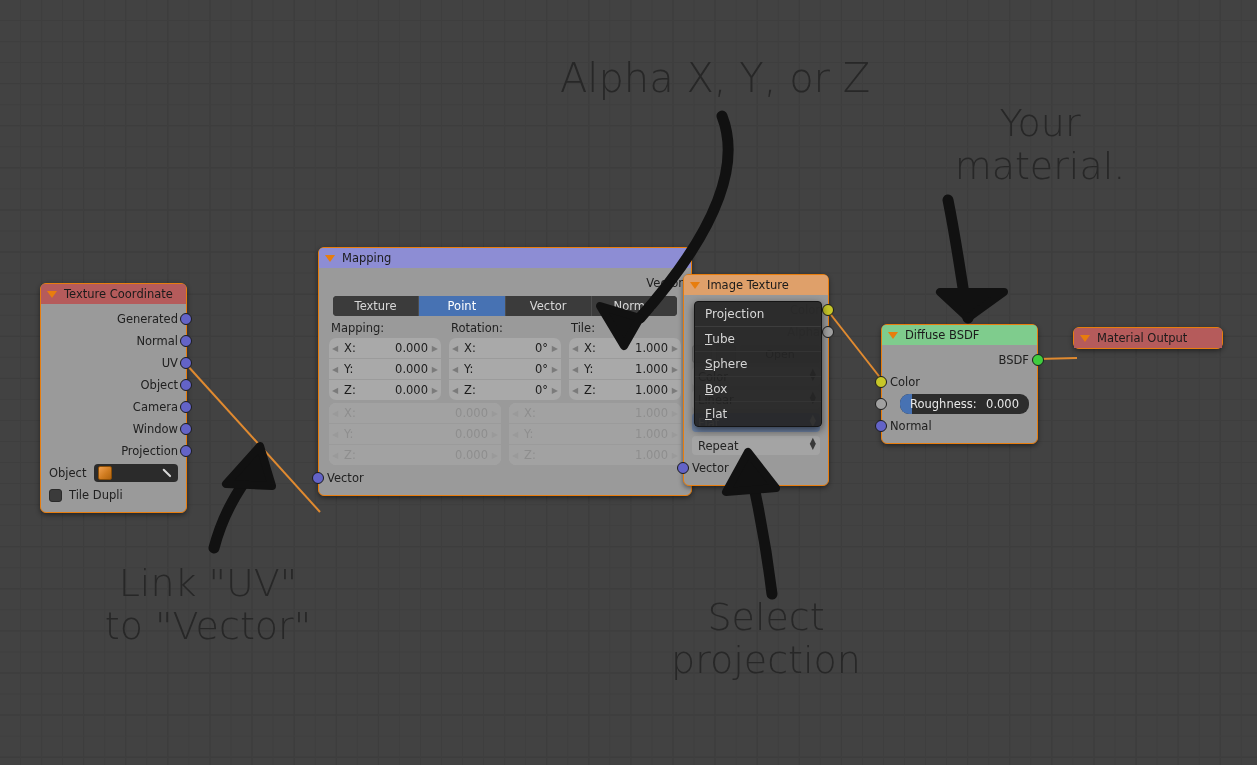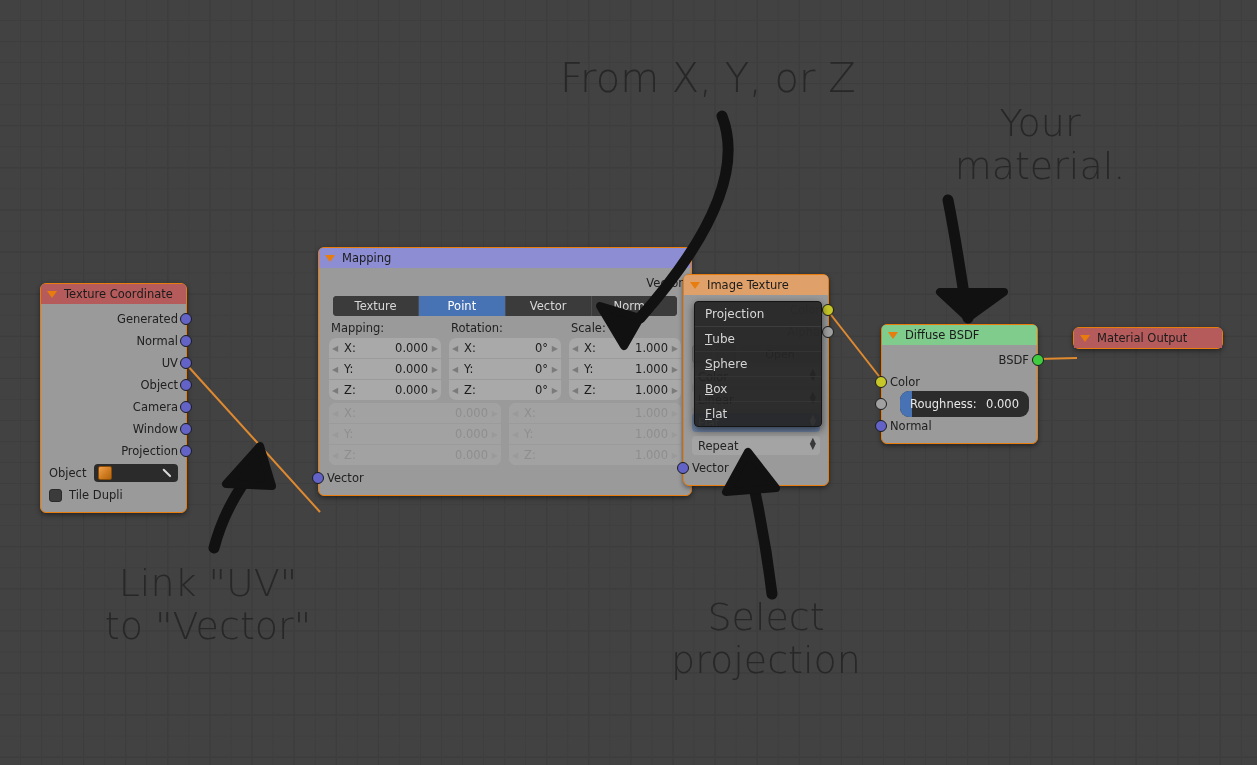--- a/index.html
+++ b/index.html
@@ -279,21 +279,21 @@
     border-bottom: 1px solid #343434;
   }
   .menu-item:last-child { border-bottom: none; }
   .menu-item u { text-decoration: underline; }
 
   
   #node-diffuse { left: 881px; top: 324px; width: 157px; }
   #node-diffuse .node-header { background: #7fcc8d; }
   .slider {
     flex: 1;
-    height: 26px;
+    height: 20px;
     background: #2c2c2c;
     border-radius: 9px;
     display: flex; align-items: center;
     padding: 0 10px;
     font-size: 11.5px;
     color: #e8e8e8;
     position: relative;
     overflow: hidden;
     margin-left: 10px;
   }
@@ -444,21 +444,21 @@
           <div class="numfield">
             <span class="ar l">◀</span>
             <span class="lbl" style="padding-left:10px;">Z:</span>
             <span class="val">0°</span>
             <span class="ar r">▶</span>
           </div>
         </div>
       </div>
 
       <div class="col">
-        <div class="col-label">Scale:</div>
+        <div class="col-label">Tile:</div>
         <div class="numgroup">
           <div class="numfield">
             <span class="ar l">◀</span>
             <span class="lbl" style="padding-left:10px;">X:</span>
             <span class="val">1.000</span>
             <span class="ar r">▶</span>
           </div>
           <div class="numfield">
             <span class="ar l">◀</span>
             <span class="lbl" style="padding-left:10px;">Y:</span>
@@ -635,19 +635,19 @@
   <path d="M 948 200 C 958 250 962 285 968 318" stroke="#111" stroke-width="11" fill="none" stroke-linecap="round"></path>
   <path d="M 968 318 L 940 292 L 1004 292 Z" fill="#111" stroke="#111" stroke-width="8" stroke-linejoin="round"></path>
 
   <path d="M 214 548 C 224 510 240 488 258 462" stroke="#111" stroke-width="11" fill="none" stroke-linecap="round"></path>
   <path d="M 260 446 L 226 484 L 272 486 Z" fill="#111" stroke="#111" stroke-width="8" stroke-linejoin="round"></path>
 
   <path d="M 772 594 C 766 545 758 505 752 478" stroke="#111" stroke-width="11" fill="none" stroke-linecap="round"></path>
   <path d="M 748 452 L 726 492 L 776 488 Z" fill="#111" stroke="#111" stroke-width="8" stroke-linejoin="round"></path>
 </svg>
 
-<div class="anno" id="anno-tile">From X, Y, or Z</div>
+<div class="anno" id="anno-tile">Alpha X, Y, or Z</div>
 <div class="anno" id="anno-material">Your
 material.</div>
 <div class="anno" id="anno-link">Link "UV"
 to "Vector"</div>
 <div class="anno" id="anno-select">Select
 projection</div>
 
 </body></html>

